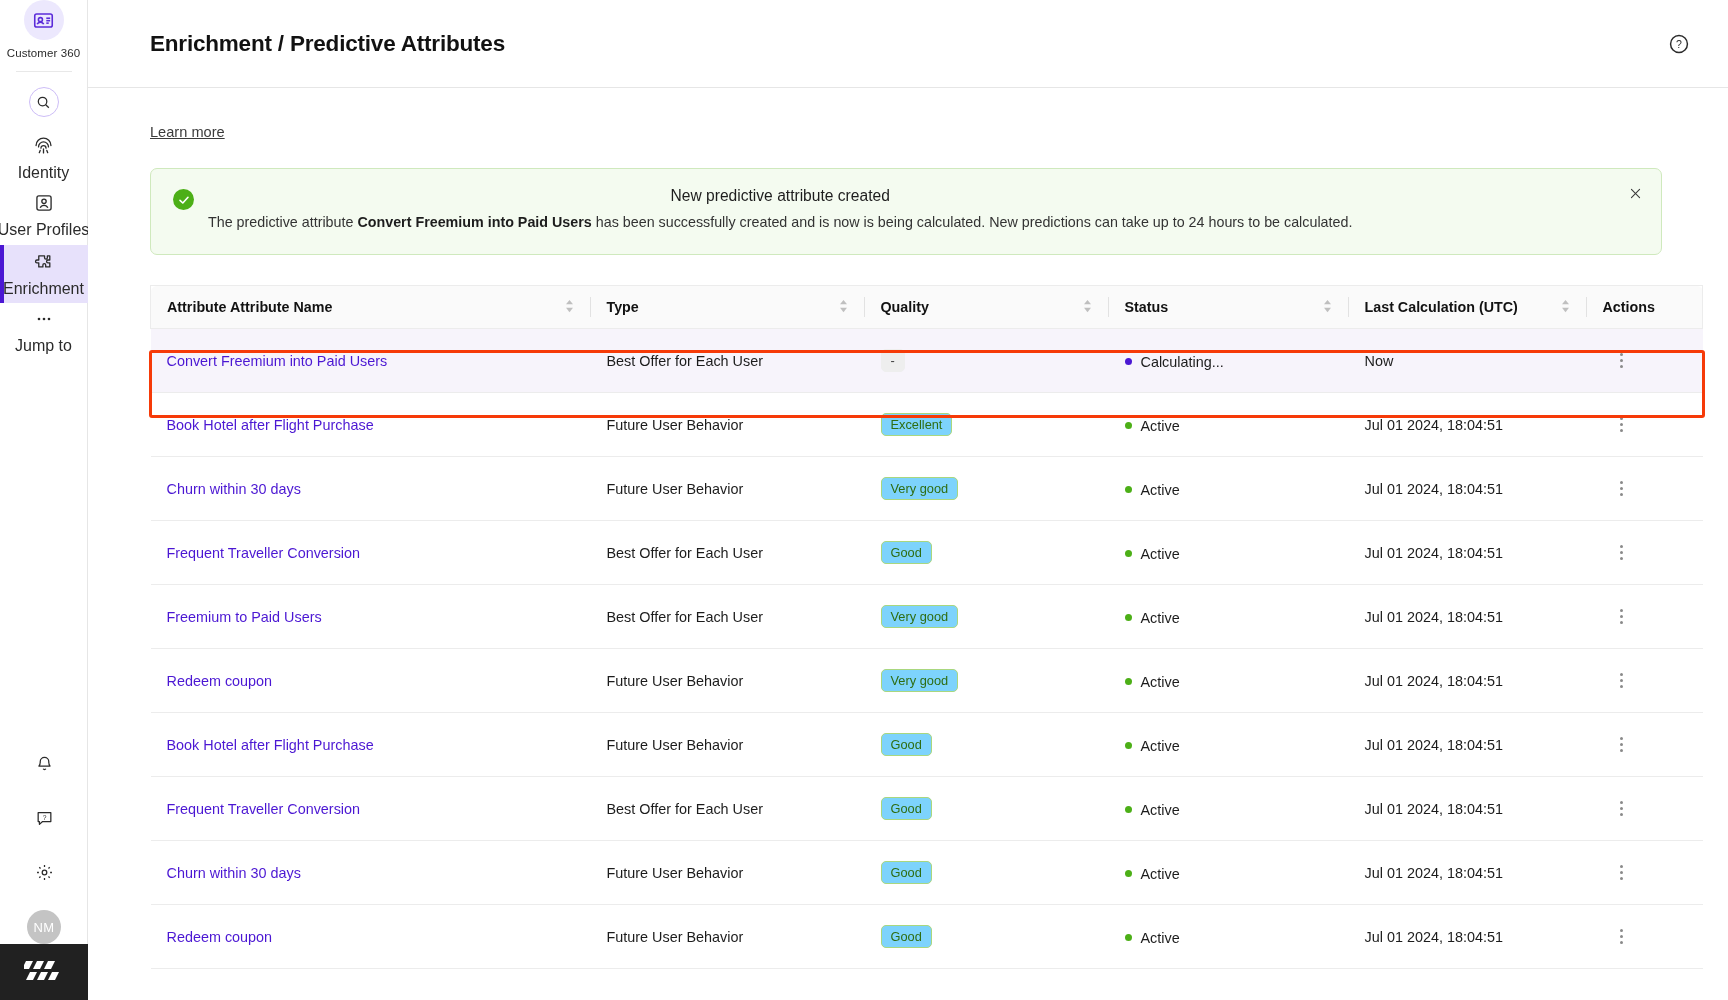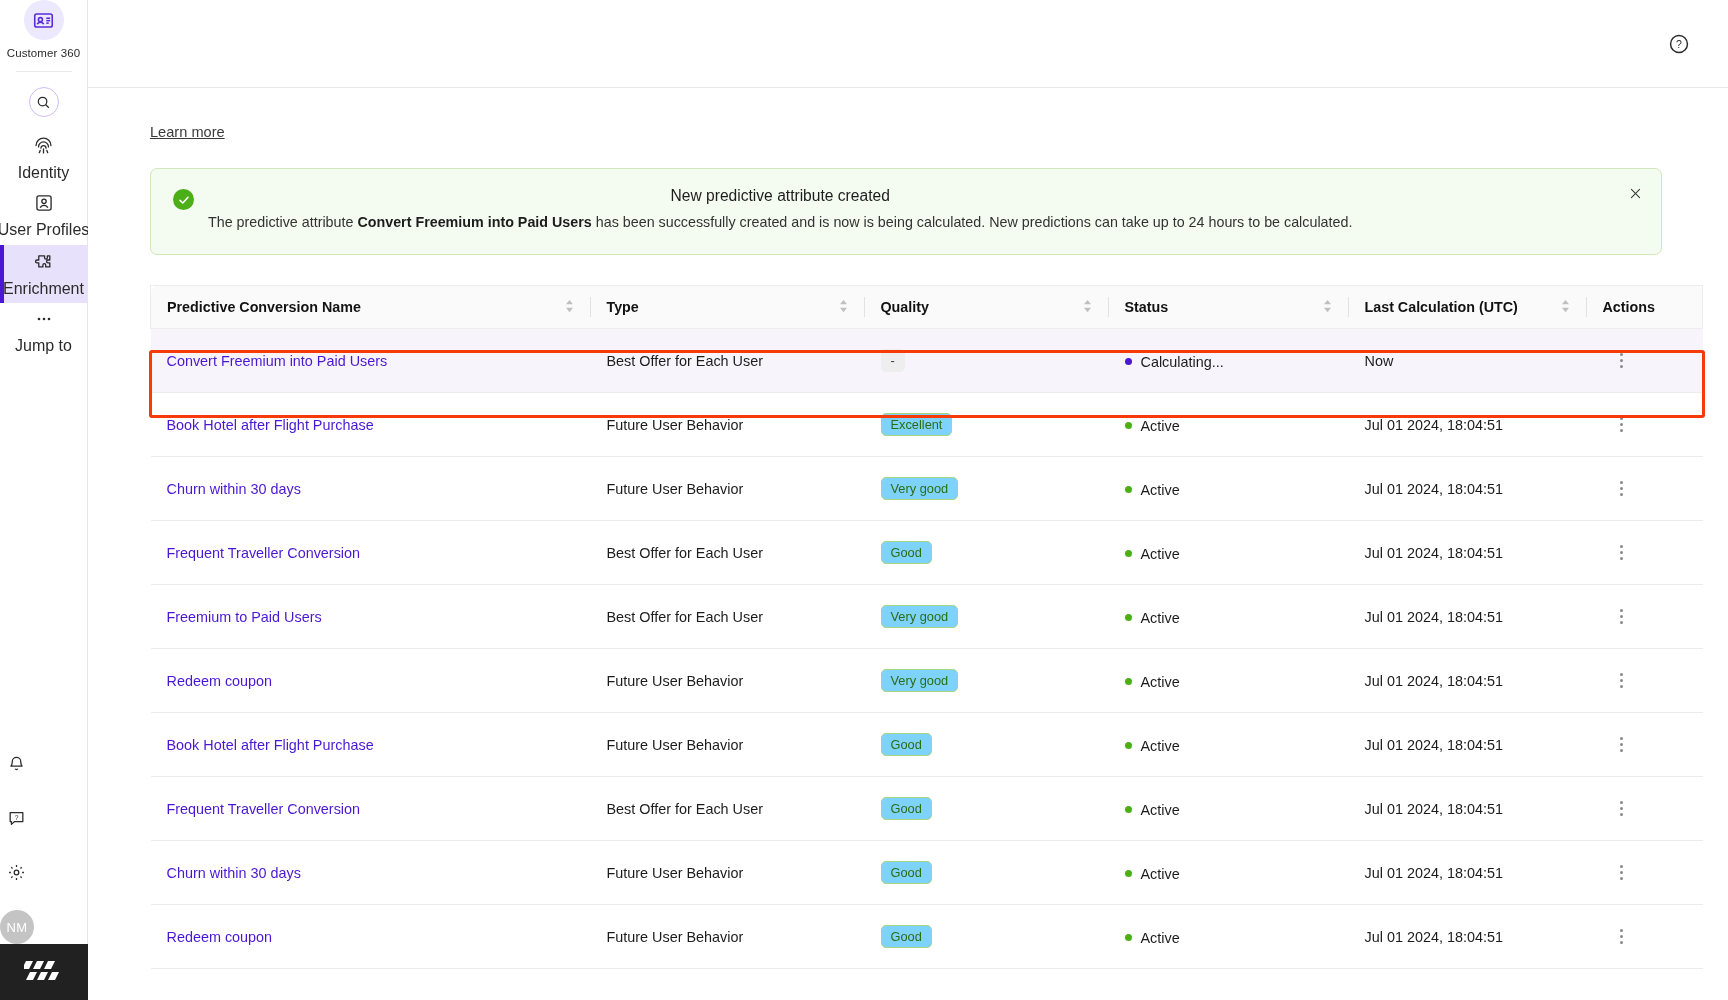--- a/index.html
+++ b/index.html
@@ -45,21 +45,21 @@
   }
   .nav-item .nav-label { font-size: 16px; color: #2b2b2b; white-space: nowrap; }
   .nav-item.active { background: #e7e1fb; }
   .nav-item.active::before {
     content: ""; position: absolute; left: 0; top: 0; bottom: 0;
     width: 4px; background: #4b17d3;
   }
 
   .side-bottom {
     position: absolute; left: 0; bottom: 56px; width: 88px;
-    display: flex; flex-direction: column; gap: 22px;
+    display: flex; flex-direction: column; align-items: center; gap: 22px;
   }
   .side-icon-btn {
     width: 32px; height: 32px; display: flex; align-items: center; justify-content: center;
     cursor: pointer;
   }
   .avatar {
     width: 34px; height: 34px; border-radius: 50%;
     background: #c4c4c4; color: #ffffff; font-size: 13px;
     display: flex; align-items: center; justify-content: center; letter-spacing: .4px;
   }
@@ -257,20 +257,21 @@
           <path d="M6 14 h7 l-4 8 h-7 z"></path>
             <path d="M17 14 h7 l-4 8 h-7 z"></path>
             <path d="M28 14 h7 l-4 8 h-7 z"></path>
         </g>
       </svg>
     </div>
   </aside>
 
   <main class="main">
     <div class="topbar">
+      <div class="page-title">Enrichment / Predictive Attributes</div>
       <div class="topbar-spacer"></div>
       <div class="help-btn">
         <svg width="22" height="22" viewBox="0 0 24 24" fill="none" stroke="#2b2b2b" stroke-width="1.6">
           <circle cx="12" cy="12" r="9.2"></circle>
           <text x="12" y="16.3" font-size="11.5" fill="#2b2b2b" stroke="none" text-anchor="middle" font-family="Liberation Sans, sans-serif">?</text>
         </svg>
       </div>
     </div>
 
     <div class="content">
@@ -306,21 +307,21 @@
               <col style="width:274px">
               <col style="width:244px">
             <col style="width:240px">
               <col style="width:238px">
               <col style="width:116px">
           </colgroup>
           <thead>
             <tr>
               <th>
                 <div class="th-inner">
-                  <span class="lbl">Predictive Conversion Name</span>
+                  <span class="lbl">Attribute Attribute Name</span>
                   <span class="sort-ico">
                     <svg width="9" height="14" viewBox="0 0 10 16" fill="#b5b5b5">
                         <polygon points="5,1 9,6 1,6"></polygon>
                         <polygon points="5,15 9,10 1,10"></polygon>
                       </svg>
                   </span>
                 </div>
                 <span class="col-sep"></span>
               </th>
               <th>

